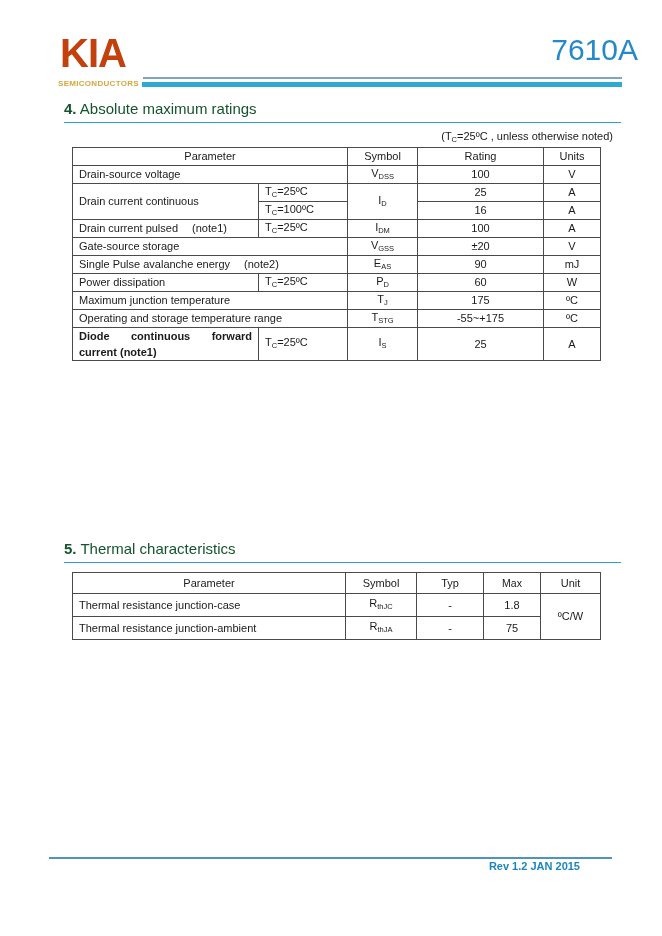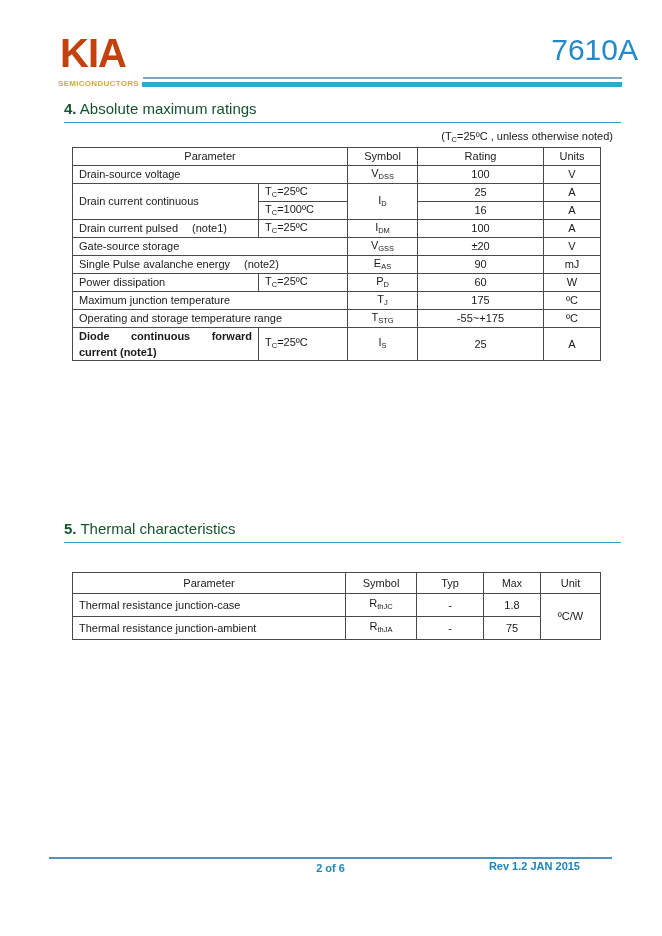--- a/index.html
+++ b/index.html
@@ -15,21 +15,21 @@
                letter-spacing:0.3px; color:#D3A93F; }
   .hdr-sub   { position:absolute; left:144px; top:37px; font-size:13px; font-weight:bold;
                color:#1B75BC; line-height:18px; }
   .part-no   { position:absolute; right:24px; top:35px; font-size:30px; color:#2389C9; line-height:1; }
   .thin-rule { position:absolute; left:143px; top:77px; width:479px; height:1.5px; background:#7FA6BC; }
   .thick-rule{ position:absolute; left:142px; top:82px; width:480px; height:5px; background:#2FA9CF; }
   
   .sec-heading { position:absolute; left:64px; width:557px; font-size:15px; color:#14532d;
                  padding-bottom:5px; border-bottom:1.5px solid #2BA0CB; }
   .sec-heading .num { font-weight:bold; }
-  .sec4 { top:100px; } .sec5 { top:520px; }
+  .sec4 { top:100px; } .sec5 { top:540px; }
   
   .cond-note { position:absolute; top:130px; right:49px; font-size:11px; color:#1a1a1a; }
   
   table { border-collapse:collapse; table-layout:fixed; font-size:11px; color:#1a1a1a;padding-left:40px; }
   td,th { border:1px solid #4a4a4a; padding:0; height:17px; overflow:hidden;
           text-align:center; font-weight:400; vertical-align:middle; line-height:13px; }
   .t1 { position:absolute; left:72px; top:147px; width:528px; }
   .t2 { position:absolute; left:72px; top:572px; width:528px; }
   .t2 th { height:20px; } .t2 td { height:22px; }
   .param { text-align:left; padding:0 6px; }
@@ -173,16 +173,15 @@
     <tr>
       <td class="param">Thermal resistance junction-ambient</td>
       <td><span>R</span><span class="sb">thJA</span></td>
       <td>-</td>
       <td>75</td>
     </tr>
   </tbody>
     </table>
 
   <div class="footer-line"></div>
-  <div class="footer-page">2 of 6</div>
   <div class="footer-rev">Rev 1.2 JAN 2015</div>
 
 </div>
 
 </body></html>

